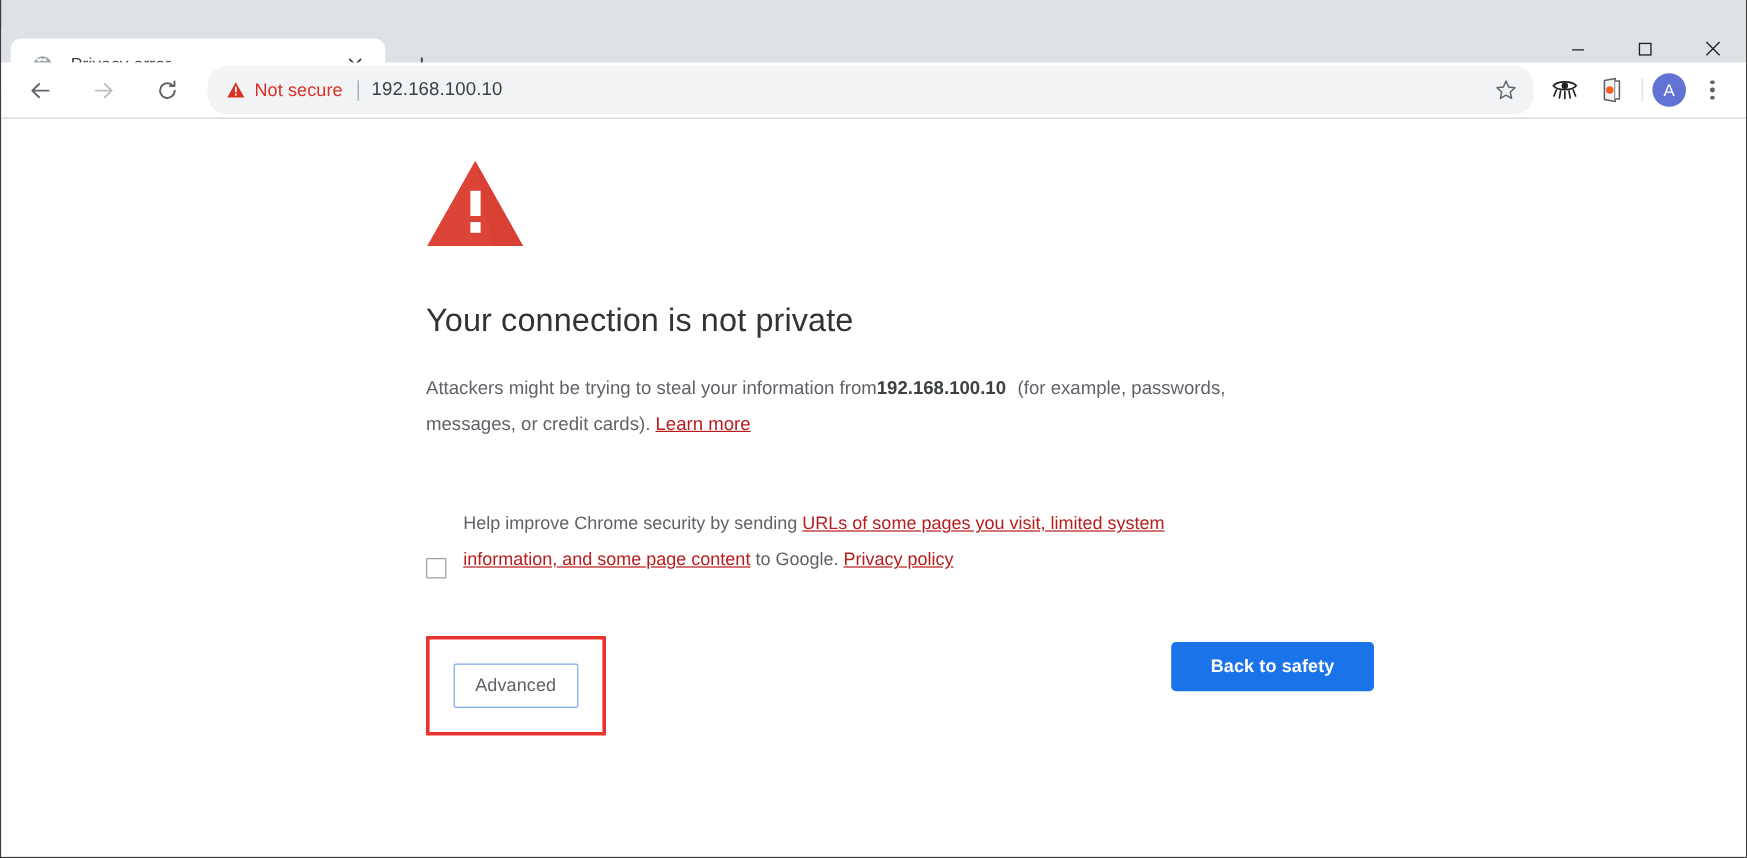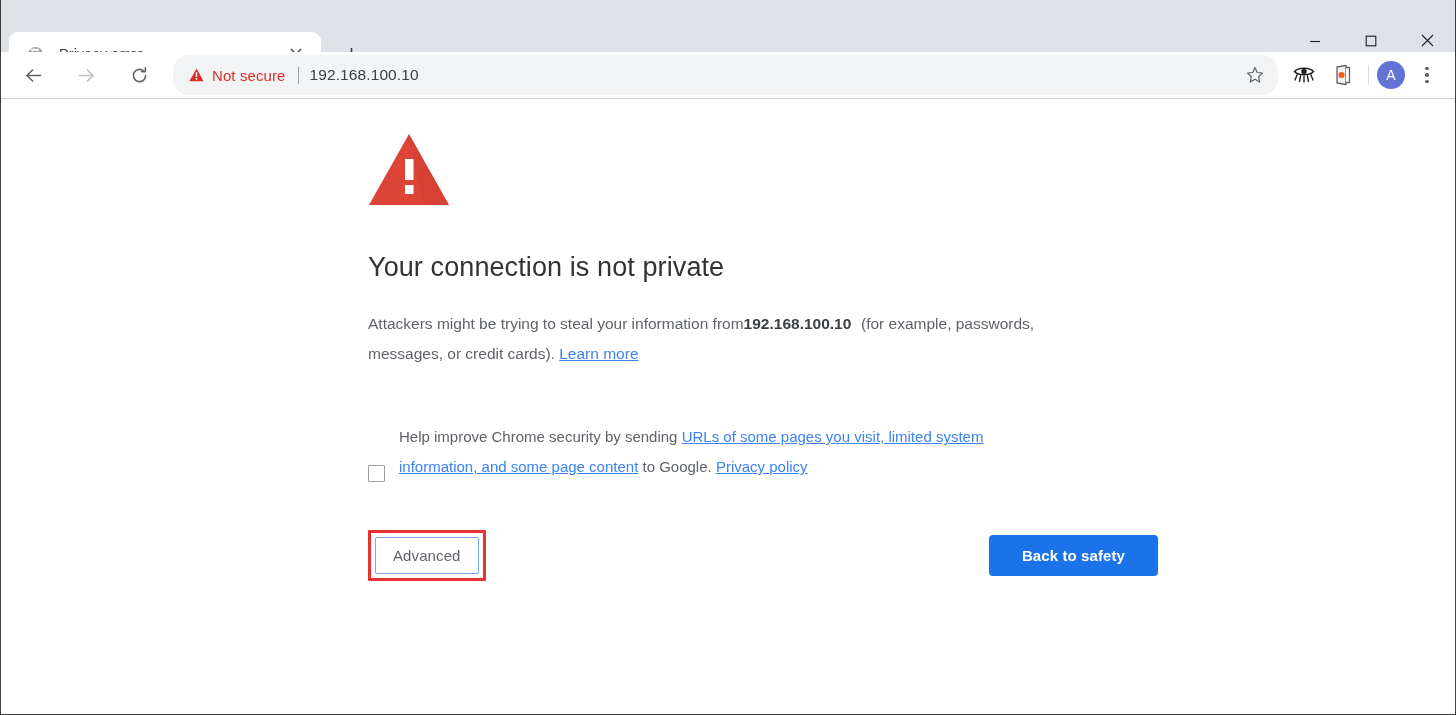--- a/index.html
+++ b/index.html
@@ -224,21 +224,20 @@
     bottom: 0;
     background: #ffffff;
     overflow: hidden;
   }
 
   .interstitial {
     position: absolute;
     left: 354px;
     top: 34px;
     width: 700px;
-    margin-left: 13px;
   }
 
   .warn-tri { display: block; margin-bottom: 0; }
 
   .heading {
     margin-top: 44px;
     font-size: 27px;
     font-weight: normal;
     color: #333333;
     letter-spacing: .1px;
@@ -249,21 +248,21 @@
     margin-top: 26px;
     font-size: 15.5px;
     line-height: 30px;
     color: #5f6368;
     width: 700px;
   }
   .para b { color: #3c4043; font-weight: bold; }
   .para .gap { letter-spacing: .5px; }
 
   .lnk {
-    color: #3b82f6;
+    color: #b91c1c;
     text-decoration: underline;
     cursor: pointer;
   }
 
   .errcode {
     margin-top: 18px;
     font-size: 14.5px;
     color: #646464;
     letter-spacing: .3px;
   }
@@ -293,21 +292,21 @@
     position: relative;
     margin-top: 48px;
     width: 750px;
     height: 48px;
   }
 
   .adv-wrap {
     position: absolute;
     left: 0;
     top: 0;
-    padding: 4px;
+    padding: 20px;
     border: 3px solid #e8322f;
     border-radius: 1px;
   }
   .btn-advanced {
     display: block;
     background: #ffffff;
     border: 1px solid #7ba7e8;
     border-radius: 2px;
     color: #5f6368;
     font-size: 15px;

